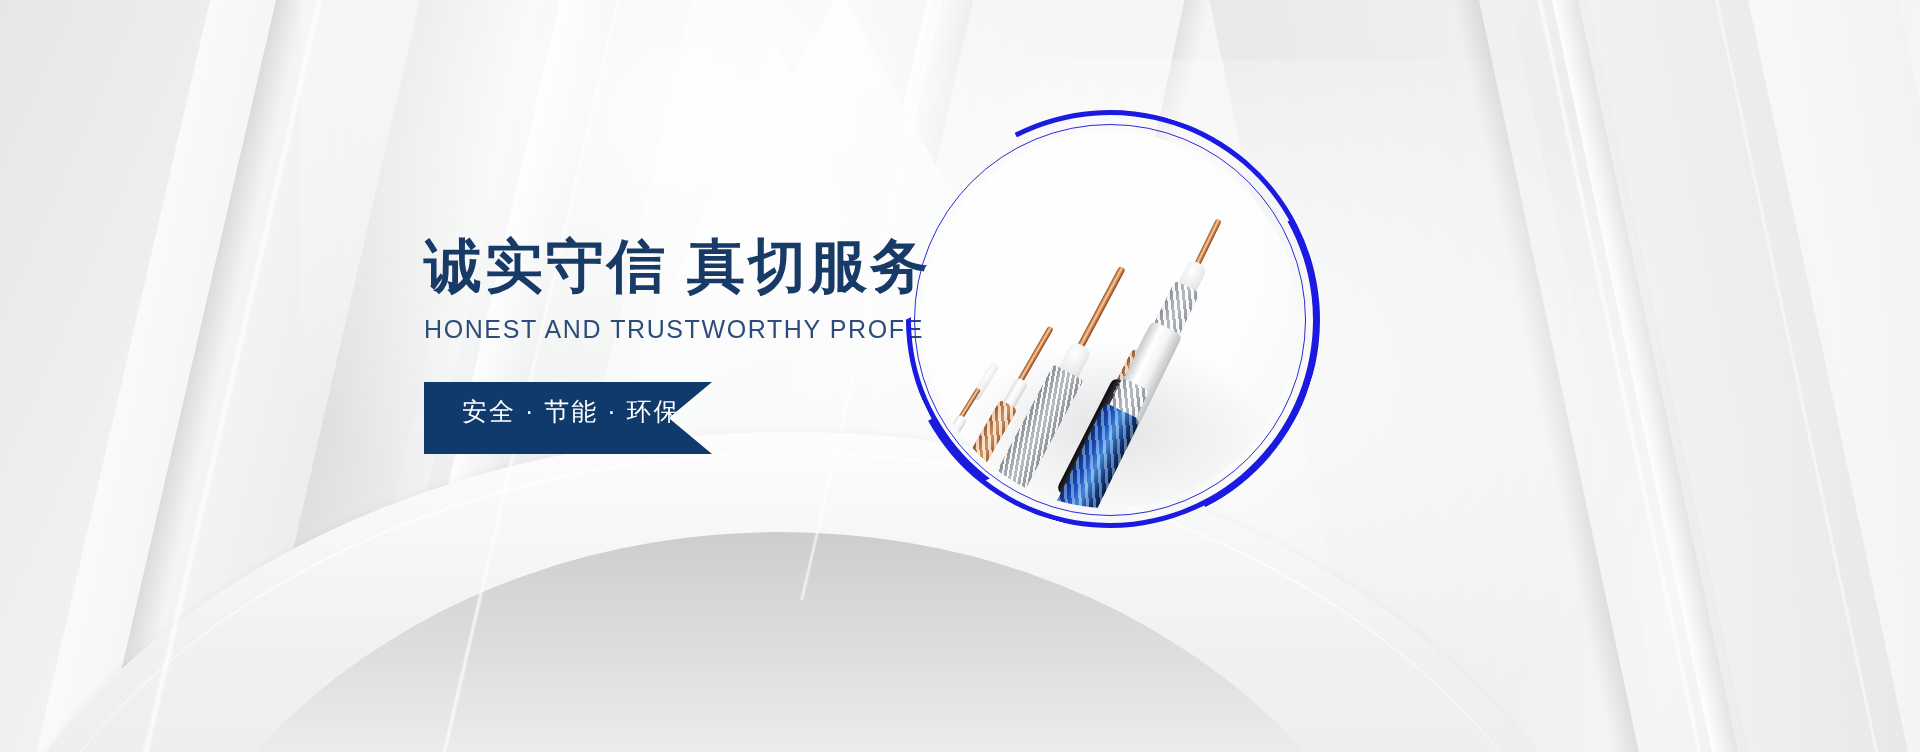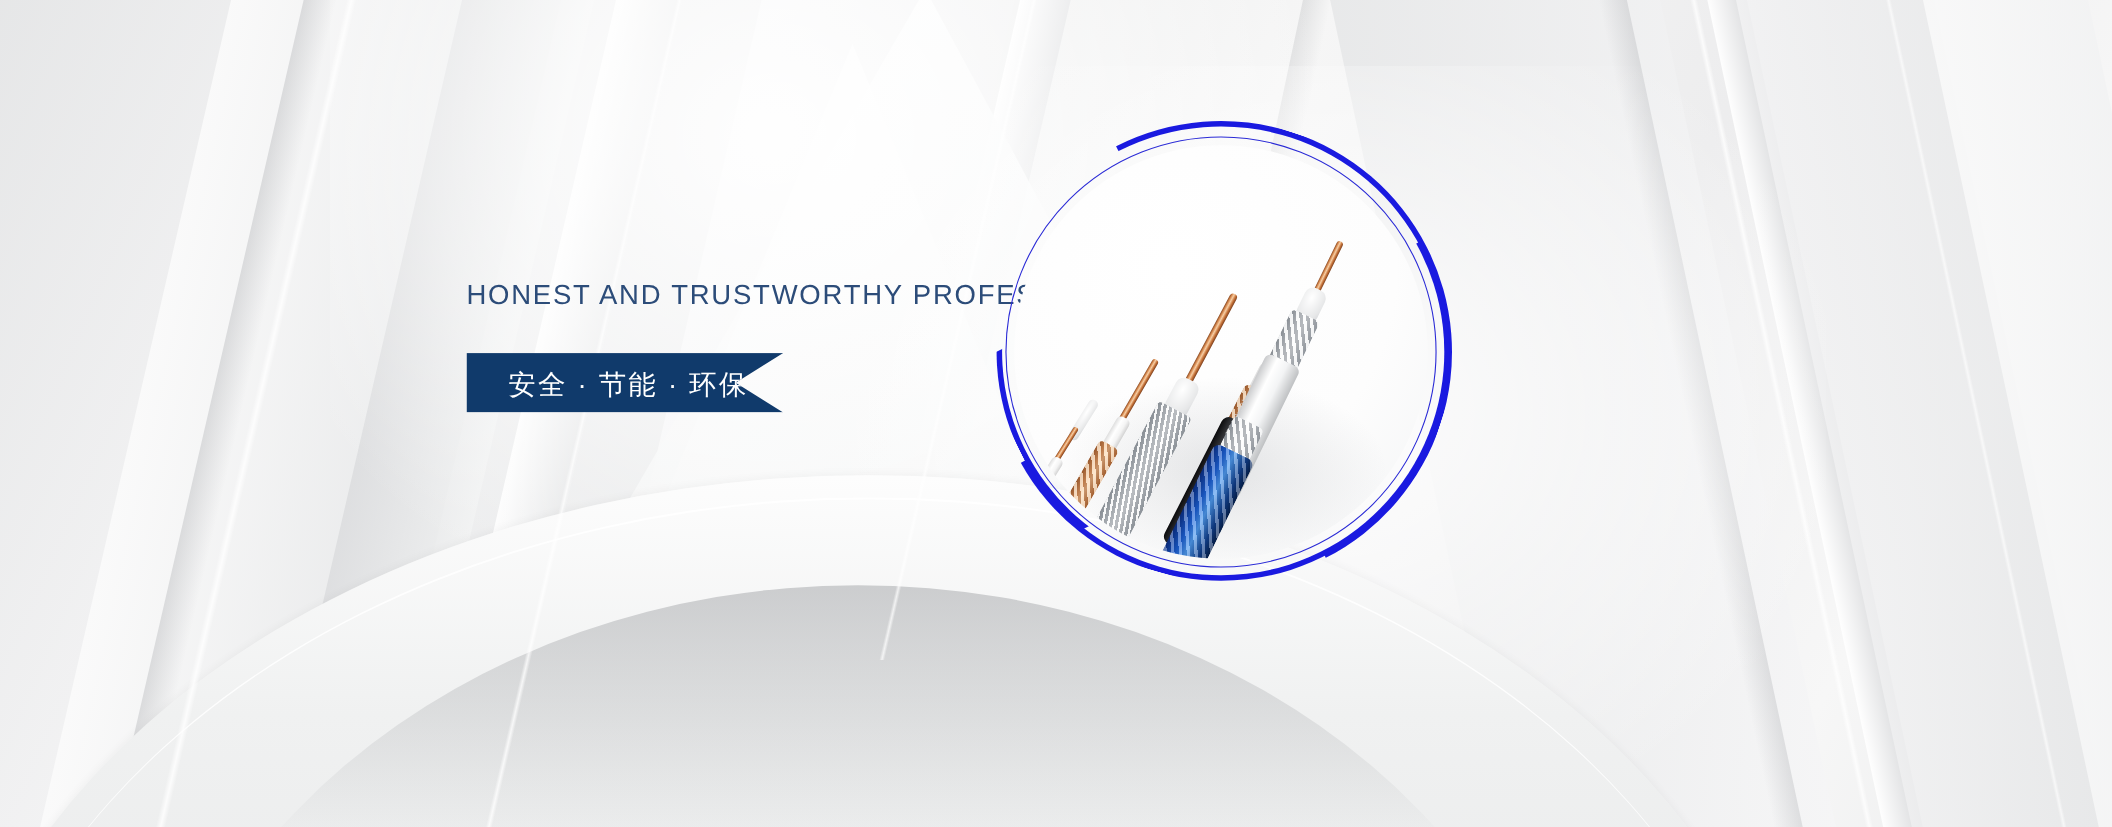--- a/index.html
+++ b/index.html
@@ -169,21 +169,21 @@
     letter-spacing:1.5px;
     color:#20477d;
     white-space:nowrap;
   }
 
   .ribbon{
     position:relative;
     margin-top:38px;
     display:inline-block;
     background:#103a6b;
-    height:54px;
+    height:72px;
     width:288px;
     clip-path:polygon(0 0,100% 0,85% 50%,100% 100%,0 100%);
   }
   .ribbon-text{
     display:block;
     line-height:58px;
     padding-left:38px;
     font-size:25px;
     letter-spacing:2px;
     color:#ffffff;
@@ -313,20 +313,21 @@
     <div class="floor-edge"></div>
 
     <div class="sheen sheen-1"></div>
     <div class="sheen sheen-2"></div>
     <div class="sheen sheen-3"></div>
     <div class="sheen sheen-4"></div>
     <div class="sheen sheen-5"></div>
   </div>
 
   <div class="content">
+    <h1 class="headline">诚实守信 真切服务</h1>
     <p class="subhead">HONEST AND TRUSTWORTHY PROFESSIONAL SERVICES</p>
 
 
     <div class="ribbon">
       <span class="ribbon-text">安全 · 节能 · 环保</span>
     </div>
   </div>
 
   <div class="medallion">
 

